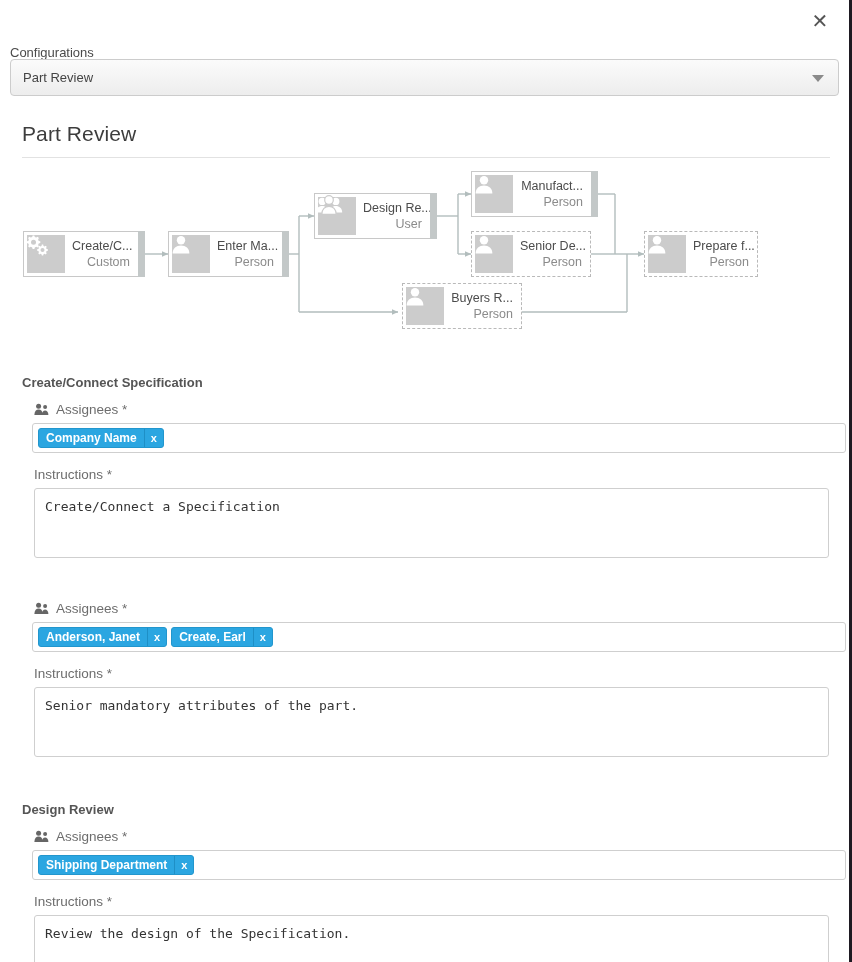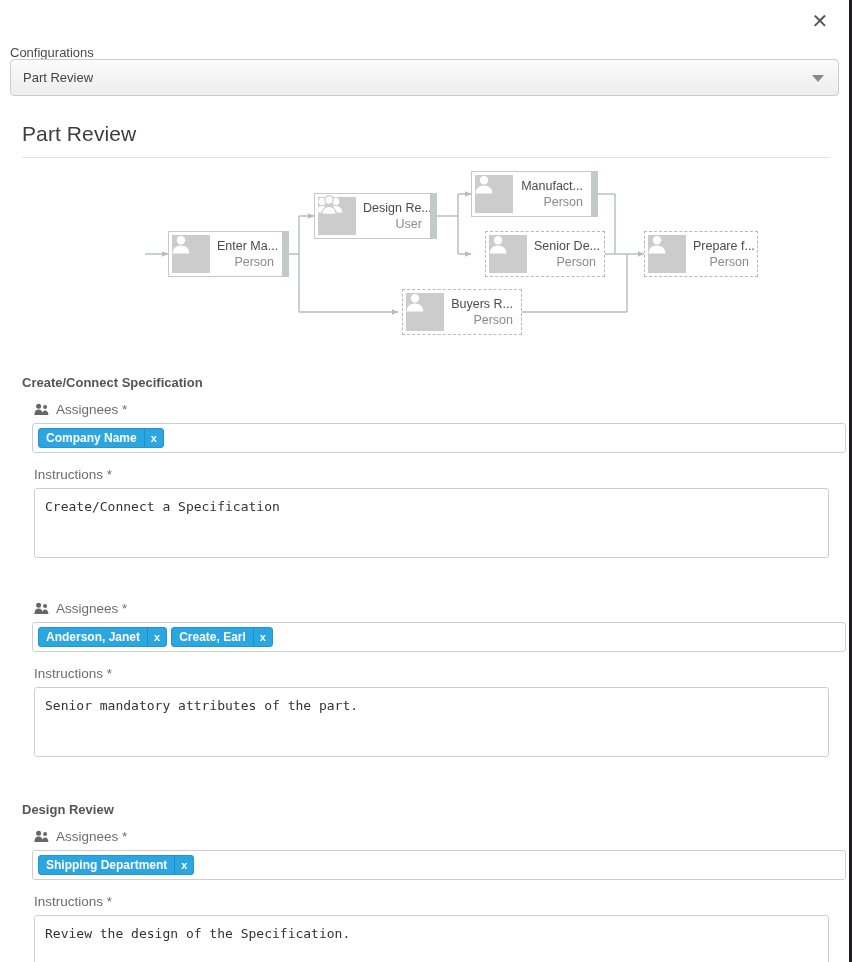--- a/index.html
+++ b/index.html
@@ -206,20 +206,35 @@
 
         <path d="M615,94 L627,94"></path>
         <path d="M627,94 L627,152"></path>
 
         <path d="M522,152 L627,152"></path>
 
         <path d="M627,94 L644,94" marker-end="url(#ar)"></path>
       </g>
     </svg>
 
+    <div class="node" style="left:23px; top:71px; width:122px;">
+      <span class="ico">
+        <svg width="26" height="24" viewBox="0 0 26 24" fill="#ffffff">
+          <path d="M8.6 3.4 L10.4 3.4 L10.8 5.0 L12.2 5.6 L13.6 4.8 L14.9 6.1 L14.1 7.5 L14.7 8.9 L16.3 9.3 L16.3 11.1 L14.7 11.5 L14.1 12.9 L14.9 14.3 L13.6 15.6 L12.2 14.8 L10.8 15.4 L10.4 17.0 L8.6 17.0 L8.2 15.4 L6.8 14.8 L5.4 15.6 L4.1 14.3 L4.9 12.9 L4.3 11.5 L2.7 11.1 L2.7 9.3 L4.3 8.9 L4.9 7.5 L4.1 6.1 L5.4 4.8 L6.8 5.6 L8.2 5.0 Z"></path>
+          <circle cx="9.5" cy="10.2" r="2.5" fill="#cccccc"></circle>
+          <path d="M17.8 12.6 L19.2 12.6 L19.5 13.9 L20.6 14.4 L21.7 13.7 L22.7 14.8 L22.1 15.9 L22.6 17.0 L23.9 17.3 L23.9 18.8 L22.6 19.1 L22.1 20.2 L22.7 21.3 L21.7 22.4 L20.6 21.7 L19.5 22.2 L19.2 23.5 L17.8 23.5 L17.5 22.2 L16.4 21.7 L15.3 22.4 L14.3 21.3 L14.9 20.2 L14.4 19.1 L13.1 18.8 L13.1 17.3 L14.4 17.0 L14.9 15.9 L14.3 14.8 L15.3 13.7 L16.4 14.4 L17.5 13.9 Z"></path>
+          <circle cx="18.5" cy="18.05" r="2" fill="#cccccc"></circle>
+        </svg>
+      </span>
+      <span class="txt">
+        <span class="nm">Create/C...</span>
+        <span class="ty">Custom</span>
+      </span>
+      <span class="rbar"></span>
+    </div>
 
     <div class="node" style="left:168px; top:71px; width:121px;">
       <span class="ico">
         <svg width="24" height="24" viewBox="0 0 24 24" fill="#ffffff">
           <circle cx="12" cy="8.2" r="4.2"></circle>
           <path d="M3.6 21.5 C3.6 16.2 7.3 13.4 12 13.4 C16.7 13.4 20.4 16.2 20.4 21.5 Z"></path>
         </svg>
       </span>
       <span class="txt">
         <span class="nm">Enter Ma...</span>
@@ -253,35 +268,35 @@
           <path d="M3.6 21.5 C3.6 16.2 7.3 13.4 12 13.4 C16.7 13.4 20.4 16.2 20.4 21.5 Z"></path>
         </svg>
       </span>
       <span class="txt">
         <span class="nm">Manufact...</span>
         <span class="ty">Person</span>
       </span>
       <span class="rbar"></span>
     </div>
 
-    <div class="node dashed" style="left:485px; top:71px; width:120px;">
+    <div class="node dashed" style="left:471px; top:71px; width:120px;">
       <span class="ico">
         <svg width="24" height="24" viewBox="0 0 24 24" fill="#ffffff">
           <circle cx="12" cy="8.2" r="4.2"></circle>
           <path d="M3.6 21.5 C3.6 16.2 7.3 13.4 12 13.4 C16.7 13.4 20.4 16.2 20.4 21.5 Z"></path>
         </svg>
       </span>
       <span class="txt">
         <span class="nm">Senior De...</span>
         <span class="ty">Person</span>
       </span>
 
     </div>
 
-    <div class="node dashed" style="left:402px; top:129px; width:120px;">
+    <div class="node dashed" style="left:402px; top:123px; width:120px;">
       <span class="ico">
         <svg width="24" height="24" viewBox="0 0 24 24" fill="#ffffff">
           <circle cx="12" cy="8.2" r="4.2"></circle>
           <path d="M3.6 21.5 C3.6 16.2 7.3 13.4 12 13.4 C16.7 13.4 20.4 16.2 20.4 21.5 Z"></path>
         </svg>
       </span>
       <span class="txt">
         <span class="nm">Buyers R...</span>
         <span class="ty">Person</span>
       </span>

